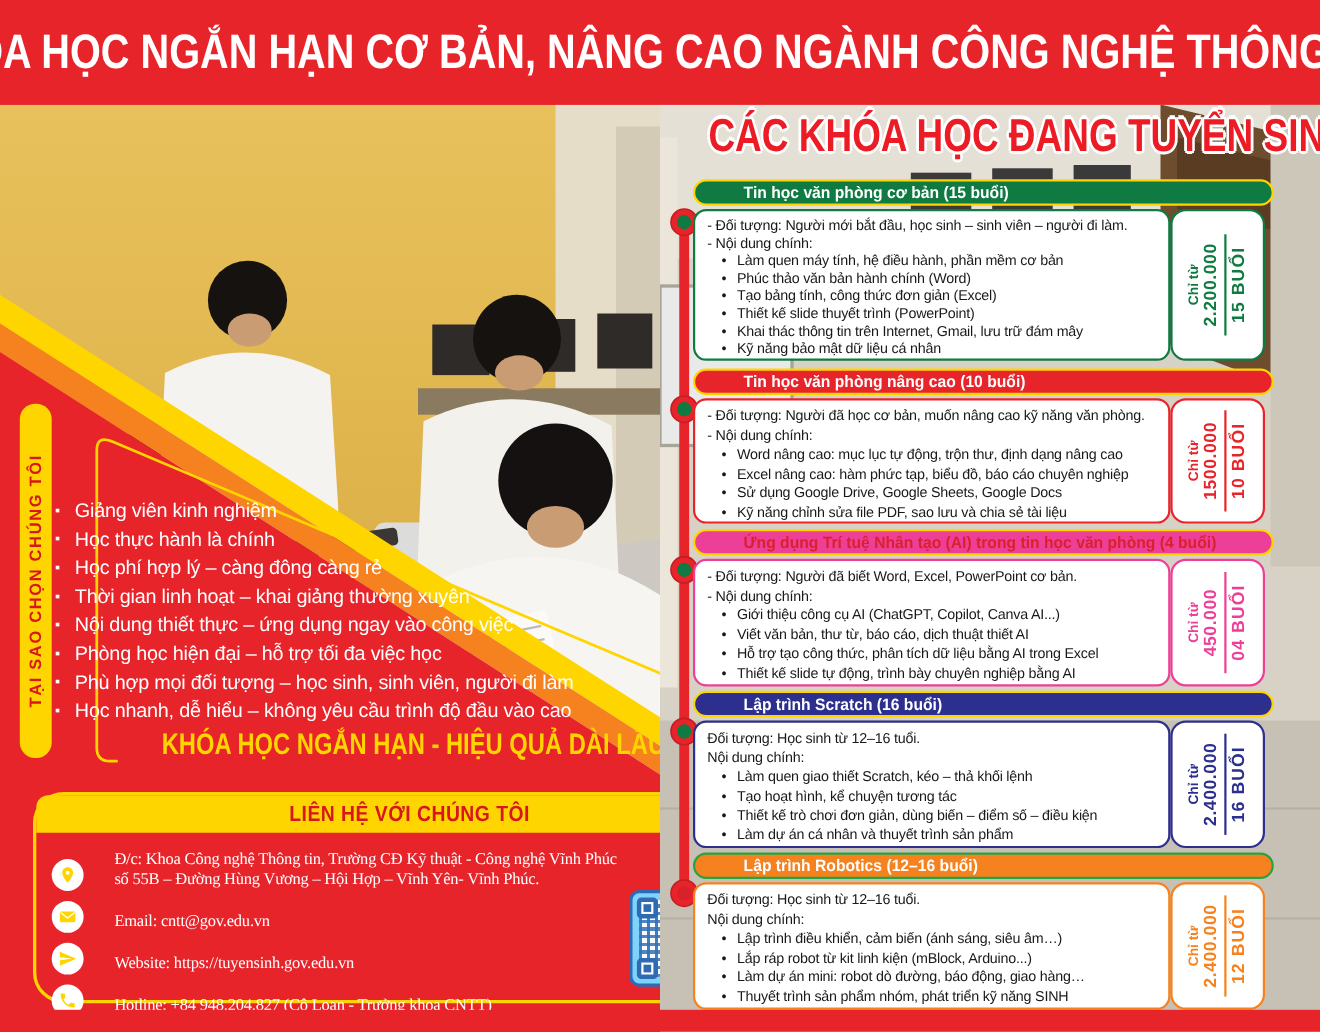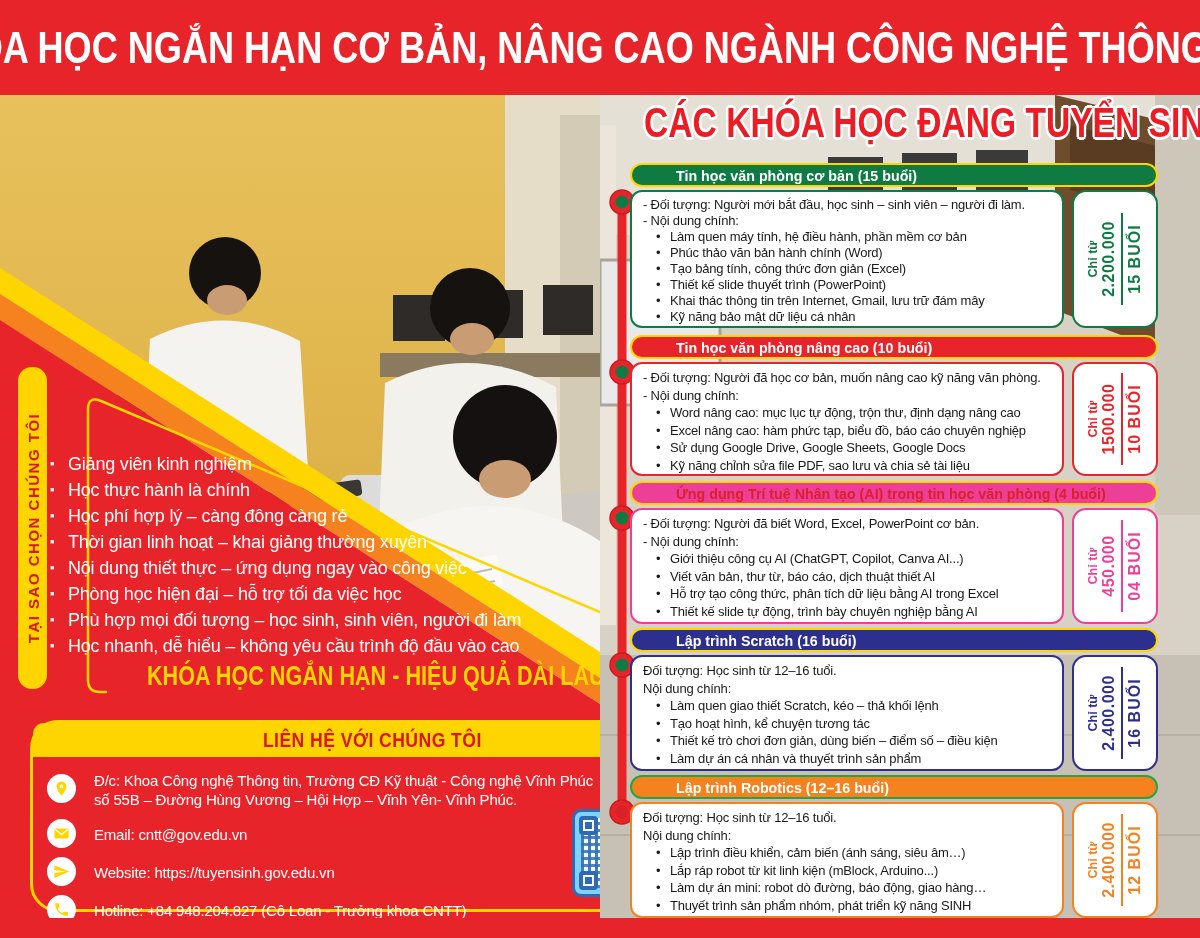--- a/index.html
+++ b/index.html
@@ -36,21 +36,21 @@
   .slogan{position:absolute;left:147px;top:566px;z-index:6;color:var(--yellow);font-weight:bold;font-size:27px;
           white-space:nowrap;transform:scaleX(.8);transform-origin:left;}
 
   
   .contact{position:absolute;left:30px;top:625px;width:685px;height:192px;border:3px solid var(--yellow);
            border-radius:28px;z-index:7;background:var(--red);}
   .contact-head{height:34px;background:var(--yellow);border-radius:11px 11px 0 0;
                 display:flex;align-items:center;justify-content:center;}
   .contact-head span{display:inline-block;color:#d7161d;font-weight:bold;font-size:20px;transform:scaleX(.88);letter-spacing:.5px;}
   .c-rows{padding:11px 14px 0 14px;display:flex;flex-direction:column;gap:9px;}
-  .c-row{display:flex;gap:18px;align-items:center;}
+  .c-row{display:flex;gap:28px;align-items:flex-end;font-family:Liberation Serif, serif;}
   .c-ic{flex:0 0 29px;height:29px;border-radius:50%;background:#fff;display:flex;align-items:center;justify-content:center;}
   .c-ic svg{width:17px;height:17px;}
   .c-tx{color:#fff;font-size:15px;letter-spacing:-.2px;line-height:1.25;padding-top:4px;}
   .qr{position:absolute;right:52px;bottom:12px;width:88px;height:88px;background:#7dd3fc;border:3px solid var(--qrblue);
       border-radius:9px;z-index:8;}
   .qr-m{position:absolute;inset:6px;opacity:.95;
         background:
          repeating-linear-gradient(0deg,rgba(47,107,179,.85) 0 3px,transparent 3px 7px),
          repeating-linear-gradient(90deg,rgba(47,107,179,.85) 0 3px,#fff 3px 7px);}
   .qr-f{position:absolute;width:19px;height:19px;border:4px solid var(--qrblue);background:#fff;border-radius:4px;}
@@ -65,21 +65,21 @@
            text-shadow:-2px -2px 0 #fff,2px -2px 0 #fff,-2px 2px 0 #fff,2px 2px 0 #fff,3px 0 0 #fff,-3px 0 0 #fff,0 3px 0 #fff,0 -3px 0 #fff;}
   .timeline{position:absolute;left:0;top:0;z-index:4;}
   .courses{position:absolute;left:30px;top:68px;width:528px;z-index:6;}
   .course{margin-bottom:7px;}
   .course:nth-of-type(2){margin-bottom:5px;}
   .course:nth-of-type(3),.course:nth-of-type(4){margin-bottom:4px;}
   .course-header{height:24px;background:var(--c);border:2.5px solid var(--hb);border-radius:12px;
                  display:flex;align-items:center;padding-left:44px;}
   .course-header span{display:inline-block;color:var(--ht);font-weight:bold;font-size:15px;white-space:nowrap;
                       transform:scaleX(.95);transform-origin:left;}
-  .course-row{display:flex;justify-content:space-between;margin-top:3px;}
+  .course-row{display:flex;margin-top:3px;}
   .course-body{width:434px;background:#fff;border:2.5px solid var(--c);border-radius:12px;
                padding:5px 8px 4px 11px;color:#191919;font-size:13px;letter-spacing:-.2px;line-height:17.5px;}
   .course:nth-of-type(1) .course-body{height:138px;line-height:16px;}
   .course:nth-of-type(2) .course-body{height:114px;}
   .course:nth-of-type(3) .course-body{height:116px;}
   .course:nth-of-type(4) .course-body{height:116px;}
   .course:nth-of-type(5) .course-body{height:116px;}
   .course-items{list-style:none;}
   .course-items li{position:relative;padding-left:27px;}
   .course-items li::before{content:"•";position:absolute;left:13px;}

